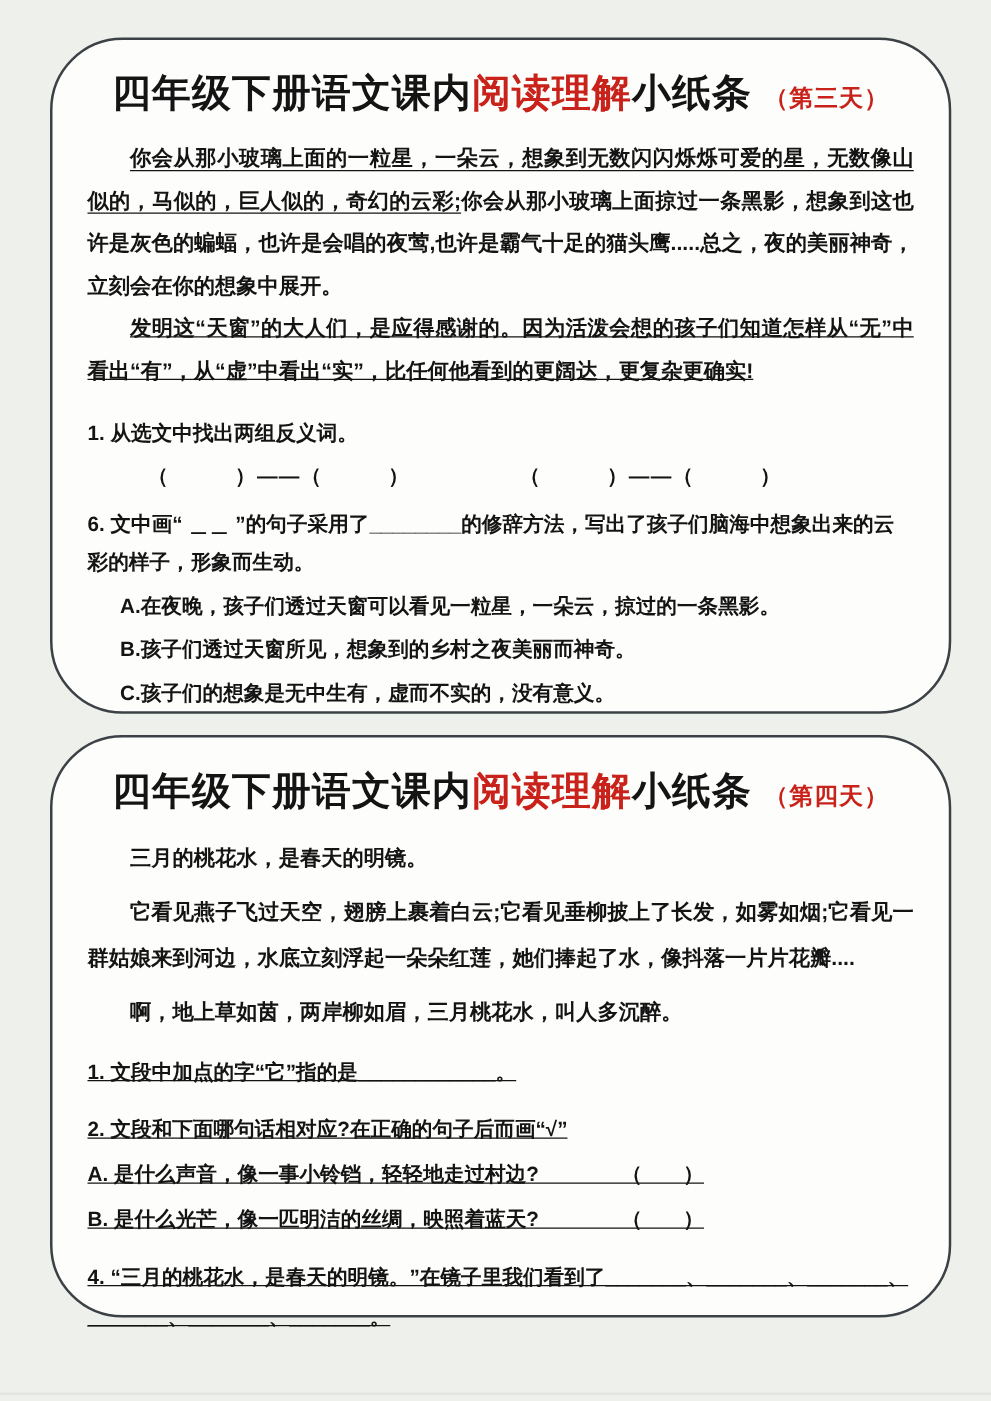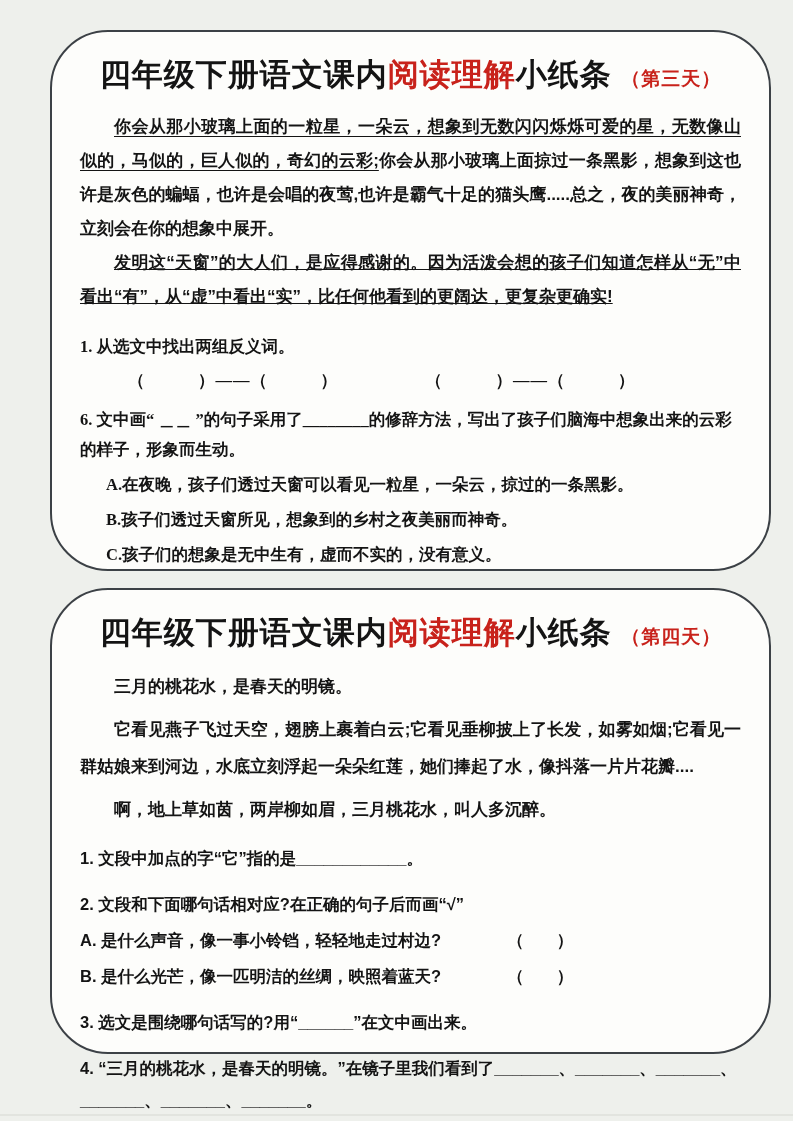--- a/index.html
+++ b/index.html
@@ -10,21 +10,21 @@
     width: 793px;
     height: 1121px;
     position: relative;
     background: #eef0ec;
     font-family: "Liberation Sans", sans-serif;
     color: #141414;
     overflow: hidden;
   }
   .card {
     position: absolute;
-    left: 50px;
+    left: 40px;
     width: 721px;
     box-sizing: border-box;
     background: #fdfdfb;
     border: 2px solid #3c4146;
     border-radius: 58px;
     padding: 18px 28px 10px 28px;
   }
   .card-day3 { top: 30px; height: 541px; }
   .card-day4 { top: 588px; height: 466px; }
 
@@ -57,30 +57,30 @@
   }
   .card-day3 .para.second { margin-bottom: 18px; text-decoration: underline; }
 
   .q {
     font-size: 16.5px;
     font-weight: bold;
     line-height: 30px;
     margin: 0;
     text-align: left;
   }
-  .card-day3 .q { margin-top: 9px; font-family: Liberation Serif, serif; }
+  .card-day3 .q { margin-top: 9px; }
   .card-day3 .q.blanks-row {
     margin-top: 4px;
     padding-left: 48px;
     letter-spacing: 1px;
   }
   .card-day3 .q.option { padding-left: 26px; margin-top: 5px; }
 
   .card-day4 .para { line-height: 37px; margin-bottom: 6px; }
-  .card-day4 .q { margin-top: 14px; line-height: 32px; }
+  .card-day4 .q { margin-top: 14px; line-height: 32px; text-decoration: underline; }
   .card-day4 .q.option { margin-top: 4px; }
 
   .next-card-edge {
     position: absolute;
     left: 0;
     top: 1114px;
     width: 793px;
     border-top: 2px solid #e2e4df;
   }
 </style>
@@ -106,17 +106,16 @@
   <div class="card-title"><span>四年级下册语文课内</span><span class="red">阅读理解</span><span>小纸条</span> <span class="day">（第四天）</span></div>
 
   <p class="para">三月的桃花水，是春天的明镜。</p>
   <p class="para">它看见燕子飞过天空，翅膀上裹着白云;它看见垂柳披上了长发，如雾如烟;它看见一群姑娘来到河边，水底立刻浮起一朵朵红莲，她们捧起了水，像抖落一片片花瓣....</p>
   <p class="para">啊，地上草如茵，两岸柳如眉，三月桃花水，叫人多沉醉。</p>
 
   <p class="q">1. 文段中加点的字“它”指的是____________。</p>
   <p class="q">2. 文段和下面哪句话相对应?在正确的句子后而画“√”</p>
   <p class="q option">A. 是什么声音，像一事小铃铛，轻轻地走过村边?　　　　（　　）</p>
   <p class="q option">B. 是什么光芒，像一匹明洁的丝绸，映照着蓝天?　　　　（　　）</p>
-  <p class="q">3. 选文是围绕哪句话写的?用“______”在文中画出来。</p>
   <p class="q">4. “三月的桃花水，是春天的明镜。”在镜子里我们看到了_______、_______、_______、_______、_______、_______。</p>
 </div>
 
 <div class="next-card-edge"></div>
 
 </body></html>

